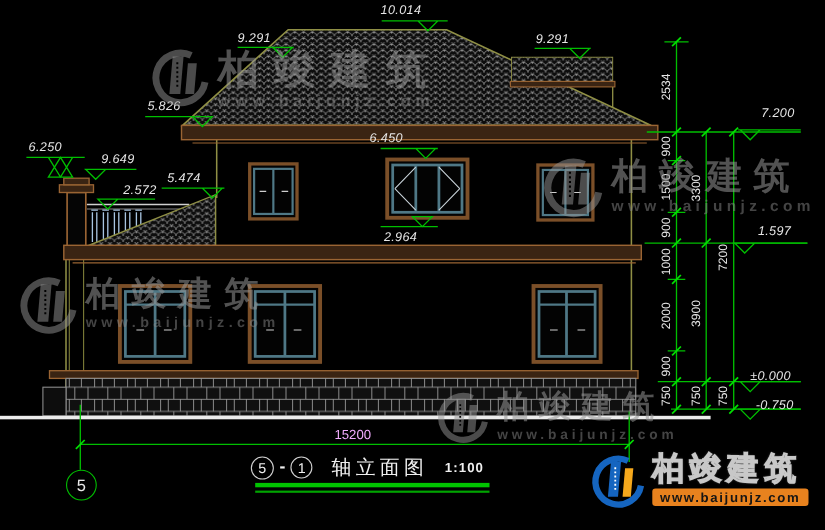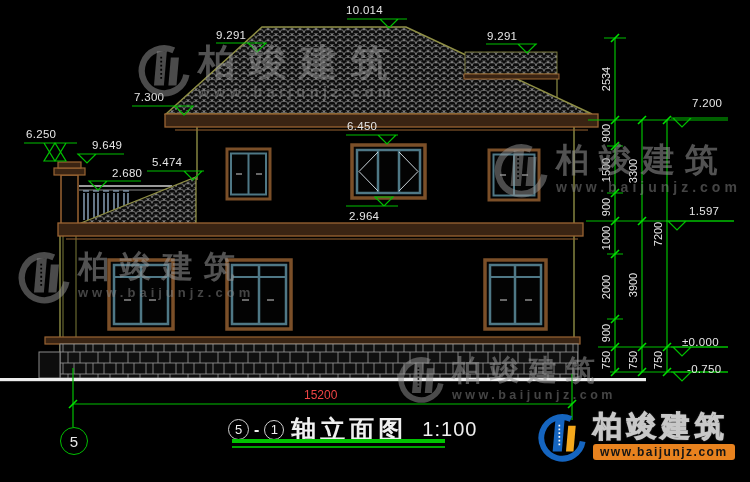--- a/index.html
+++ b/index.html
@@ -1,33 +1,33 @@
 <!DOCTYPE html>
 <html><head>
 <meta charset="utf-8">
 <style>
   html,body{margin:0;padding:0;background:#000;}
   #stage{position:relative;width:750px;height:482px;background:#000;overflow:hidden;
          font-family:"Liberation Sans", sans-serif;}
   .abs{position:absolute;}
-  .lvl{position:absolute;color:#e6e6e6;font-size:11.5px;white-space:nowrap;letter-spacing:.3px;}
+  .lvl{position:absolute;color:#e6e6e6;font-size:11.5px;white-space:nowrap;letter-spacing:.3px;font-style:italic;}
   .vdim{position:absolute;color:#e6e6e6;font-size:11px;white-space:nowrap;
         transform:translate(-50%,-50%) rotate(-90deg);}
-  .hdim{position:absolute;color:#ef4444;font-size:12px;white-space:nowrap;}
+  .hdim{position:absolute;color:#f0abfc;font-size:12px;white-space:nowrap;}
   .wm{position:absolute;display:flex;align-items:flex-start;gap:8px;pointer-events:none;}
   .wm .wm-name{font-weight:bold;color:rgba(150,150,150,.55);line-height:1;}
   .wm .wm-site{font-weight:bold;color:rgba(135,135,135,.5);line-height:1;margin-top:4px;}
   .bubble{position:absolute;left:60px;top:427px;width:26px;height:26px;border:1.6px solid #00bf00;
           border-radius:50%;display:flex;align-items:center;justify-content:center;
           color:#e8e8e8;font-size:15px;}
   .titlebar{position:absolute;left:228px;top:413px;display:flex;align-items:center;gap:5px;color:#efefef;}
   .circ{display:inline-flex;align-items:center;justify-content:center;border:1.3px solid #d0d0d0;
         border-radius:50%;width:19px;height:19px;font-size:13px;color:#efefef;}
-  .tname{font-size:25px;font-weight:bold;letter-spacing:4px;margin-left:2px;}
-  .tscale{font-size:20px;font-weight:normal;margin-left:10px;letter-spacing:1px;}
+  .tname{font-size:18px;font-weight:normal;letter-spacing:4px;margin-left:12px;}
+  .tscale{font-size:12px;font-weight:bold;margin-left:10px;letter-spacing:1px;}
   .u1{position:absolute;left:232px;top:439px;width:213px;height:4px;background:#00c400;}
   .u2{position:absolute;left:232px;top:446px;width:213px;height:2px;background:#00a400;}
   .clogo-name{font-weight:bold;font-size:29px;letter-spacing:5px;color:#2e2e2e;line-height:1;
               -webkit-text-stroke:1.1px #c8c8c8;text-shadow:0 0 2px #888;}
   .clogo-site{display:inline-block;background:#e8821e;color:#151515;font-weight:bold;font-size:12px;
               letter-spacing:1.5px;padding:1px 7px;border-radius:3px;margin-top:3px;}
 </style>
 </head>
 <body>
 
@@ -181,26 +181,26 @@
         <use href="#tick" x="667" y="347"></use>
         <use href="#tick" x="667" y="372"></use>
       <use href="#tick" x="73" y="404"></use>
         <use href="#tick" x="572" y="404"></use>
     </g>
   </svg>
 
   <div class="lvl" style="left:346px;top:4px">10.014</div>
   <div class="lvl" style="left:216px;top:29px">9.291</div>
   <div class="lvl" style="left:487px;top:30px">9.291</div>
-  <div class="lvl" style="left:134px;top:91px">7.300</div>
+  <div class="lvl" style="left:134px;top:91px">5.826</div>
   <div class="lvl" style="left:26px;top:128px">6.250</div>
   <div class="lvl" style="left:92px;top:139px">9.649</div>
   <div class="lvl" style="left:152px;top:156px">5.474</div>
-  <div class="lvl" style="left:112px;top:167px">2.680</div>
-  <div class="lvl" style="left:347px;top:120px">6.450</div>
+  <div class="lvl" style="left:112px;top:167px">2.572</div>
+  <div class="lvl" style="left:336px;top:120px">6.450</div>
   <div class="lvl" style="left:349px;top:210px">2.964</div>
   <div class="lvl" style="left:692px;top:97px">7.200</div>
   <div class="lvl" style="left:689px;top:205px">1.597</div>
   <div class="lvl" style="left:682px;top:336px">±0.000</div>
   <div class="lvl" style="left:687px;top:363px">-0.750</div>
 
   <div class="vdim" style="left:606px;top:79px">2534</div>
   <div class="vdim" style="left:606px;top:133px">900</div>
   <div class="vdim" style="left:606px;top:170px">1500</div>
   <div class="vdim" style="left:606px;top:207px">900</div>

